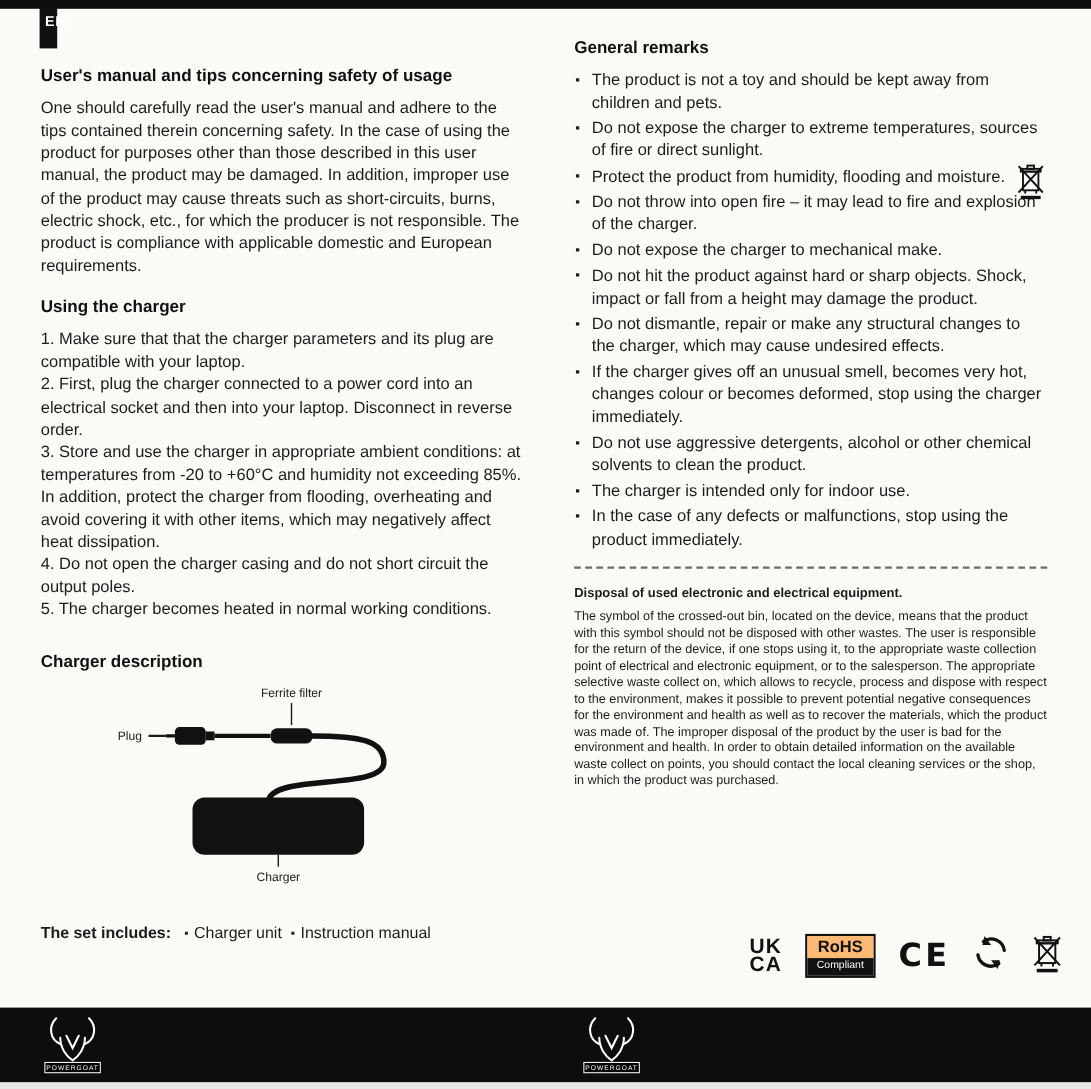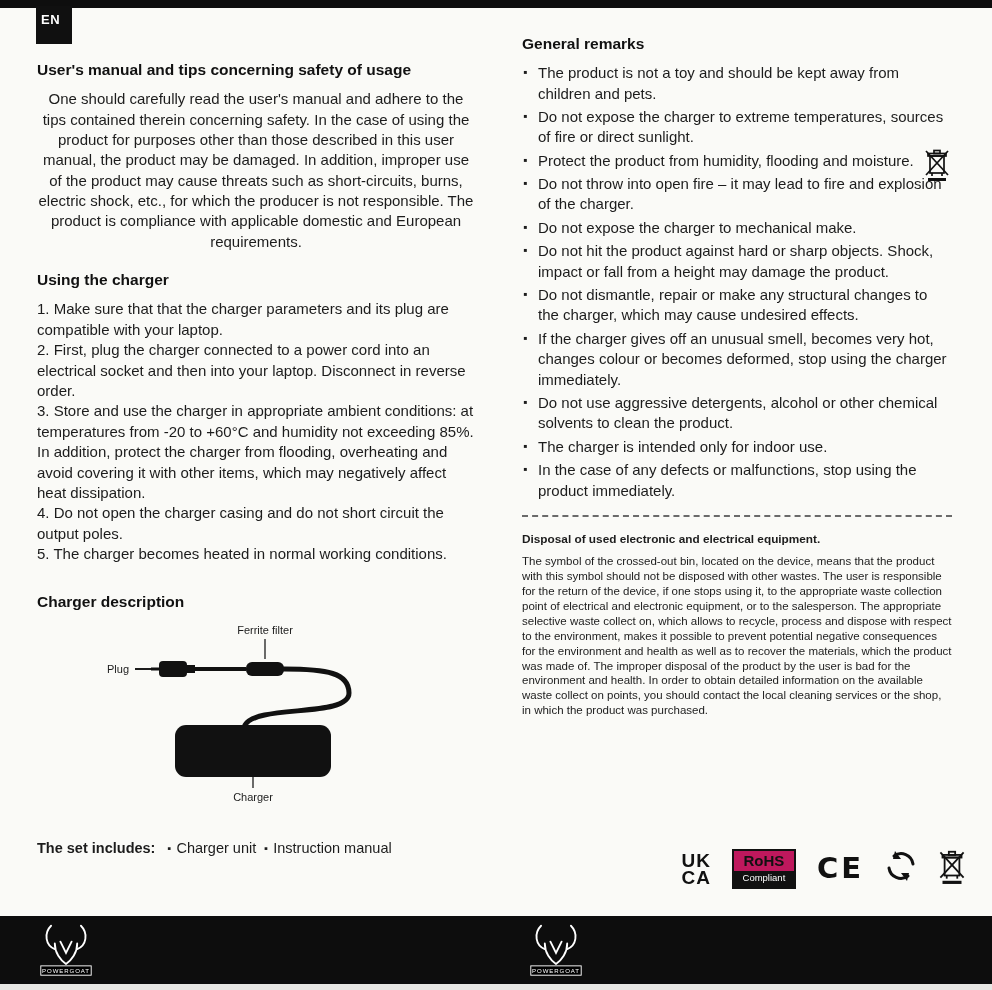--- a/index.html
+++ b/index.html
@@ -4,48 +4,48 @@
 <style>
   html,body{margin:0;padding:0;}
   body{
     width:992px;height:990px;position:relative;overflow:hidden;
     background:#fafaf7;color:#1c1c1c;
     font-family:"Liberation Sans","DejaVu Sans",sans-serif;
     font-size:15px;line-height:1.36;
   }
   .top-bar{position:absolute;left:0;top:0;width:992px;height:8px;background:#0e0e0e;}
   .lang-badge{
-    position:absolute;left:36px;top:6px;width:36px;height:38px;background:#101010;
+    position:absolute;left:36px;top:6px;width:16px;height:38px;background:#101010;
     color:#fff;font-weight:bold;font-size:13px;display:flex;align-items:flex-start;
     justify-content:flex-start;padding:5px 0 0 5px;box-sizing:border-box;letter-spacing:.5px;
   }
   .col-left{position:absolute;left:37px;top:60px;width:438px;}
   .col-right{position:absolute;left:522px;top:34px;width:430px;}
   h2{font-size:15.5px;font-weight:bold;color:#111;margin:0 0 9px 0;line-height:1.3;}
-  .body-text{margin:0 0 18px 0;text-align:center;}
+  .body-text{margin:0 0 18px 0;}
   .num-item{margin:0;}
   .bullets{list-style:none;margin:6px 0 14px 0;padding:0;}
   .bullets li{position:relative;padding-left:16px;margin:0 0 3px 0;}
   .bullets li::before{content:"▪";position:absolute;left:1px;top:0;font-size:12px;line-height:1.6;}
   .diagram-wrap{margin:6px 0 0 58px;}
   .set-line{margin:26px 0 0 0;font-size:14.5px;}
   .set-label{font-weight:bold;margin-right:4px;}
   .set-item{margin-left:8px;margin-top:47px;}
   .set-item::before{content:"▪ ";font-size:11px;vertical-align:1px;margin-right:2px;}
   .divider{border:none;border-top:2px dashed #6a6a6a;margin:12px 0 14px 0;}
   .disposal-heading{font-size:11.8px;font-weight:bold;margin:0 0 7px 0;}
   .disposal-body{font-size:11.5px;line-height:1.3;margin:0;}
   .margin-weee{position:absolute;right:2px;top:112px;}
   .marks-row{
     position:absolute;left:690px;top:846px;width:276px;height:46px;
     display:flex;align-items:center;justify-content:flex-end;gap:21px;
   }
   .ukca{font-weight:bold;font-size:19px;line-height:.92;letter-spacing:1px;color:#111;}
   .rohs{border:2px solid #111;text-align:center;min-width:60px;}
-  .rohs-top{font-weight:bold;font-size:15px;padding:0 5px;background:#be185d;color:#111;}
+  .rohs-top{font-weight:bold;font-size:15px;padding:0 5px;background:#fdba74;color:#111;}
   .rohs-bottom{background:#111;color:#fff;font-size:9.5px;padding:1px 4px 2px 4px;}
   .ce-mark{font-family:"DejaVu Sans",sans-serif;font-size:29px;font-weight:600;letter-spacing:3px;color:#111;}
   .footer-bar{position:absolute;left:0;top:916px;width:992px;height:68px;background:#0d0d0d;}
   .footer-strip{position:absolute;left:0;top:984px;width:992px;height:6px;background:#e7e7e4;}
   .goat-logo{position:absolute;top:5px;}
   .goat-1{left:38px;}
   .goat-2{left:528px;}
   svg text{font-family:"Liberation Sans","DejaVu Sans",sans-serif;}
 </style>
 </head>

